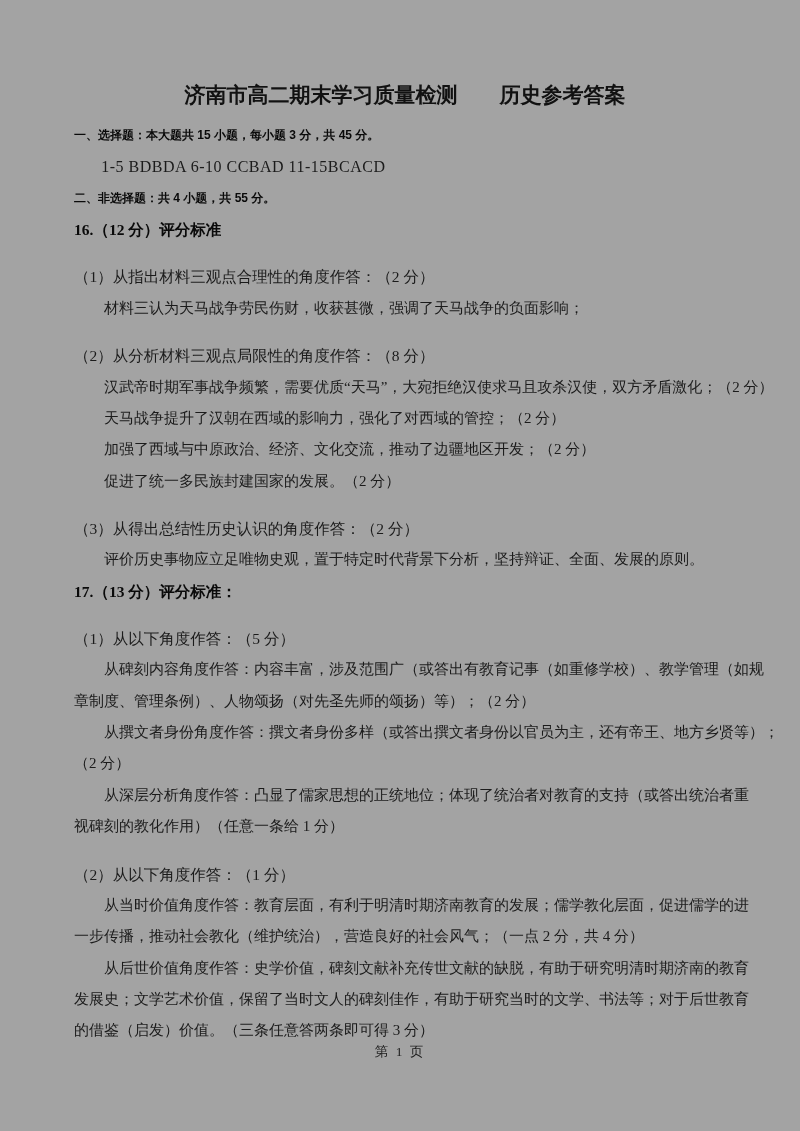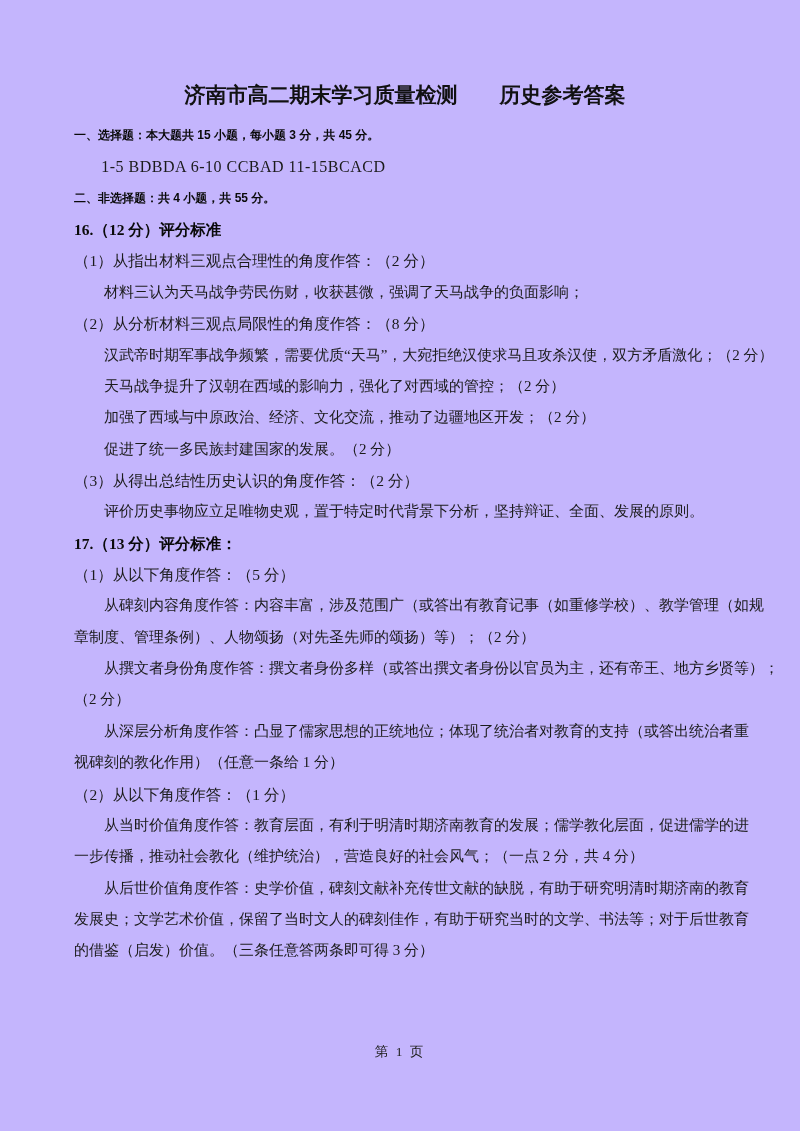--- a/index.html
+++ b/index.html
@@ -5,21 +5,21 @@
   html, body {
     margin: 0;
     padding: 0;
     background: #e8e8e8;
   }
   .page {
     position: relative;
     width: 800px;
     height: 1131px;
     margin: 0 auto;
-    background: #c4b5fd;
+    background: #a3a3a3;
     font-family: "Liberation Serif", serif;
     color: #1b1b1b;
     overflow: hidden;
   }
   .content {
     position: absolute;
     left: 74px;
     top: 82px;
     width: 662px;
   }
@@ -50,20 +50,21 @@
     font-size: 15.5px;
     color: #0a0a0a;
   }
   .mcq {
     text-indent: 1.7em;
     letter-spacing: 0.5px;
     font-size: 16px;
   }
   .sub {
     font-size: 15.5px;
+    margin-top: 16px;
   }
   .para {
     text-indent: 2em;
   }
   .cont {
     text-indent: 0;
   }
   .footer {
     position: absolute;
     left: 0;

